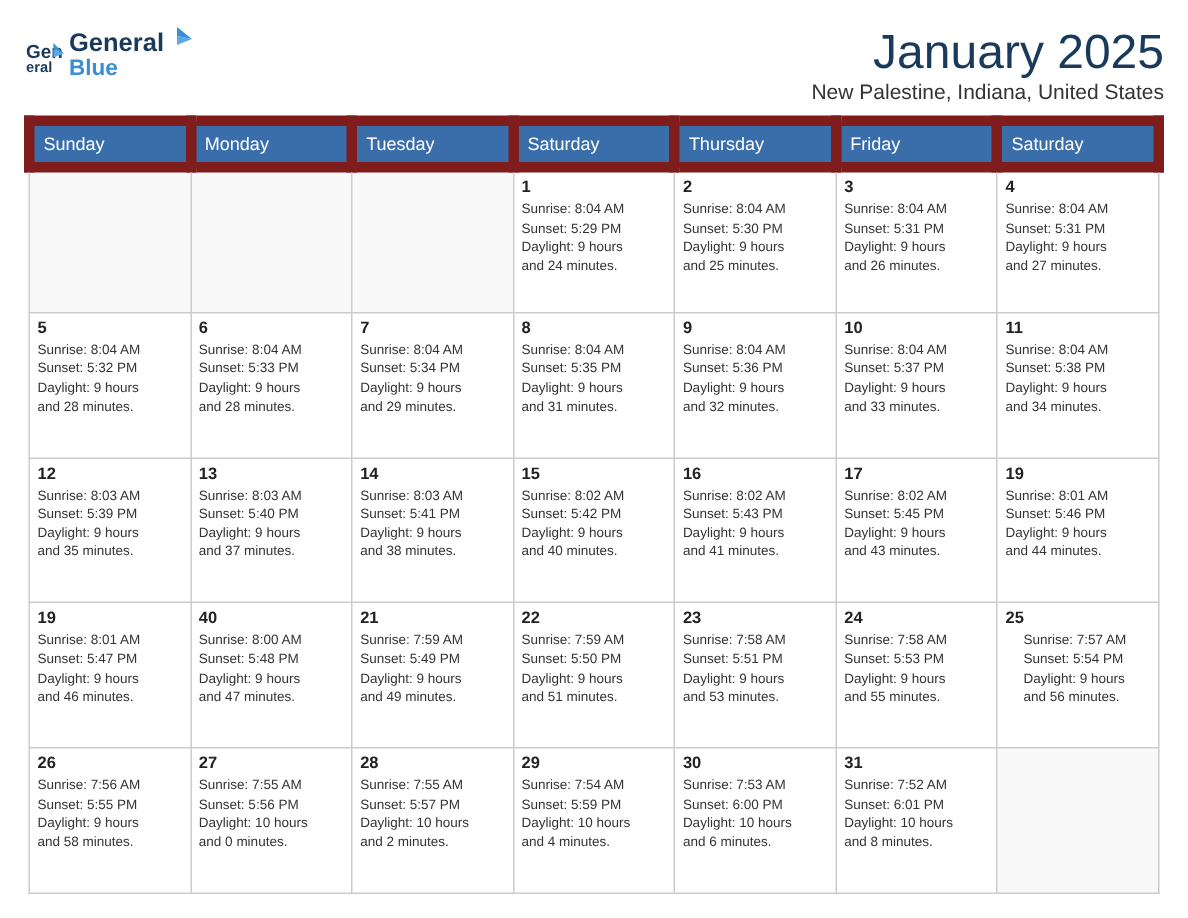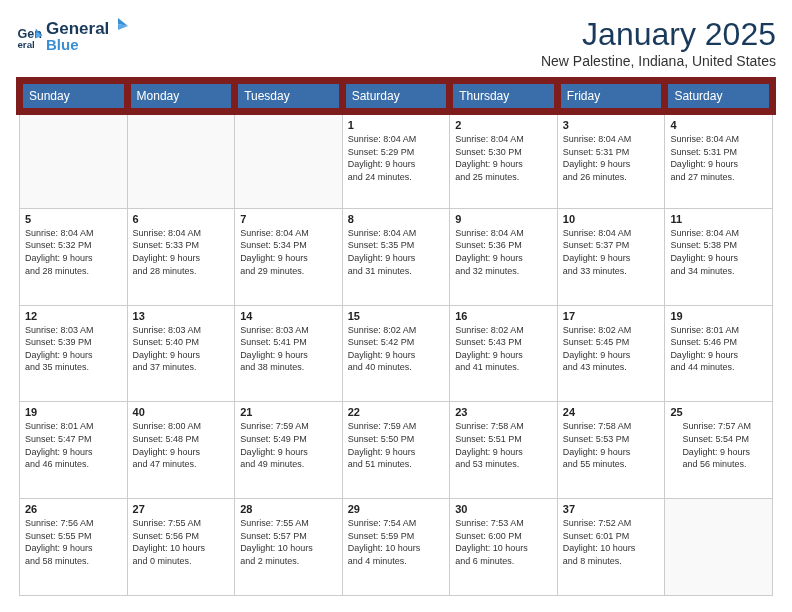--- a/index.html
+++ b/index.html
@@ -343,21 +343,21 @@
 and 4 minutes.</div>
           </td>
           <td>
             <span class="day-number">30</span>
             <div class="day-info" style="white-space: pre-line;">Sunrise: 7:53 AM
 Sunset: 6:00 PM
 Daylight: 10 hours
 and 6 minutes.</div>
           </td>
           <td>
-            <span class="day-number">37</span>
+            <span class="day-number">31</span>
             <div class="day-info" style="white-space: pre-line;">Sunrise: 7:52 AM
 Sunset: 6:01 PM
 Daylight: 10 hours
 and 8 minutes.</div>
           </td>
           <td class="empty-cell"></td>
         </tr>
       </tbody>
   </table>
 </div>

